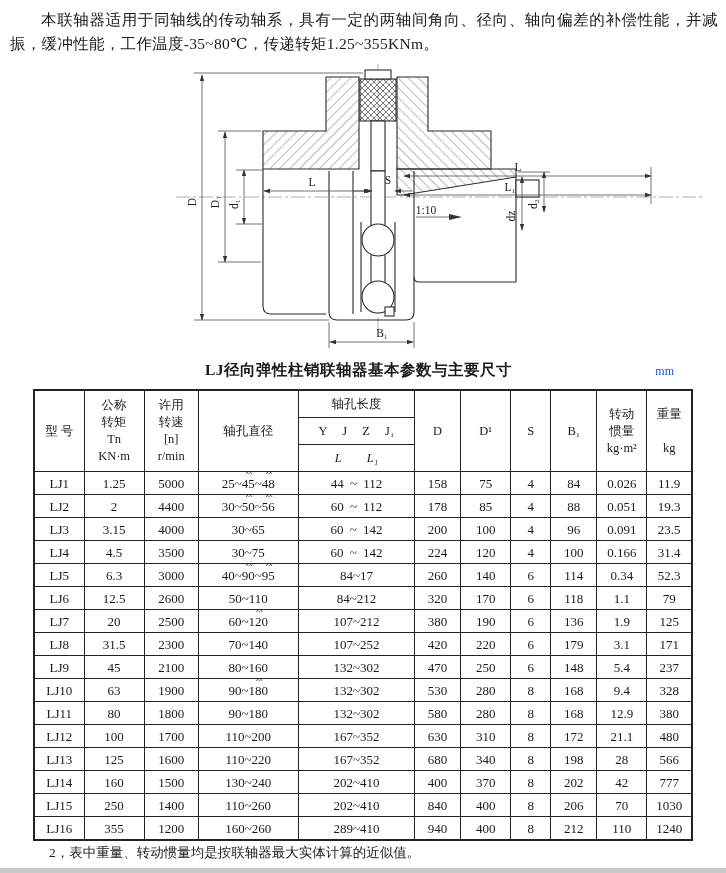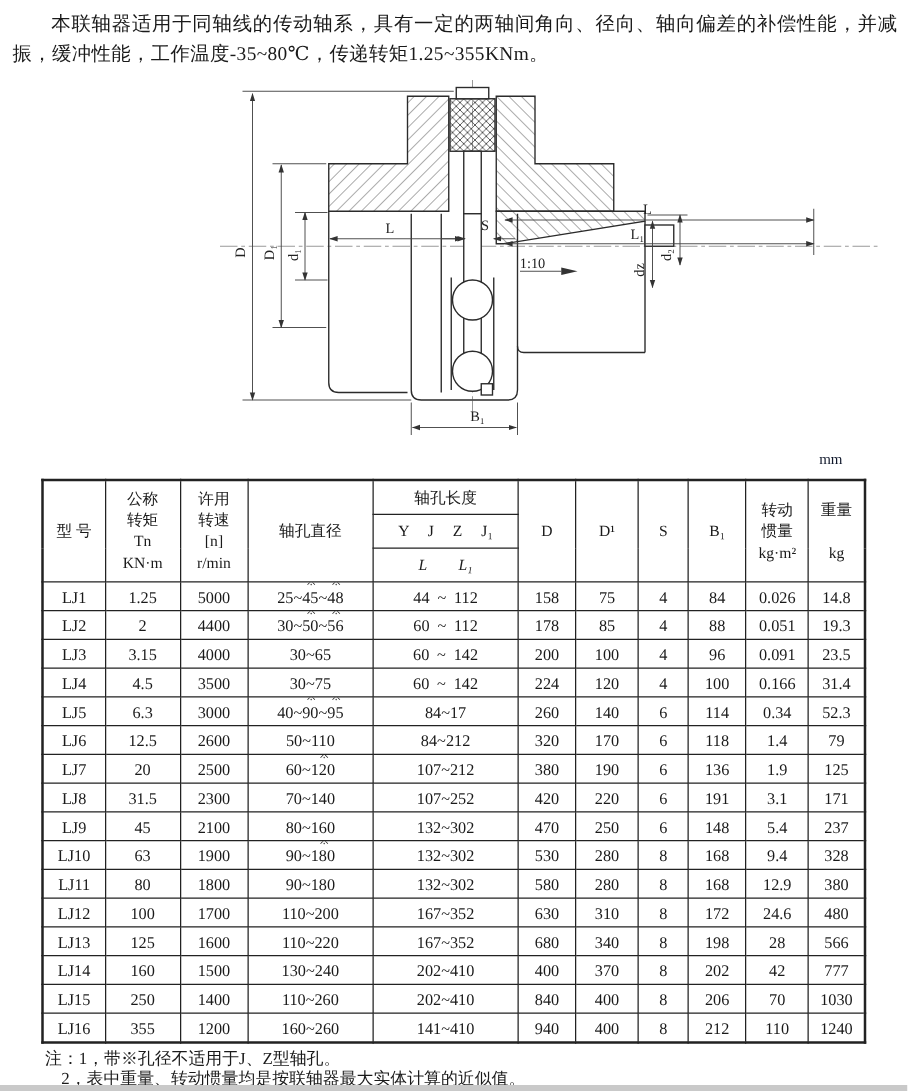--- a/index.html
+++ b/index.html
@@ -16,21 +16,21 @@
   }
   .drawing-wrap{margin-top:8px;height:292px;position:relative;}
   .drawing-wrap svg{position:absolute;left:146px;top:0;}
   .geo{stroke:#2b2b2b;stroke-width:1.1;fill:none;}
   .geo-f{stroke:#2b2b2b;stroke-width:1.1;}
   .dim{stroke:#444;stroke-width:0.75;fill:none;}
   .cl{stroke:#8a8a8a;stroke-width:0.7;stroke-dasharray:14 3 3 3;fill:none;}
   .dim-label{font-family:"Liberation Serif","DejaVu Serif",serif;font-size:11.5px;fill:#222;}
   .caption-row{display:flex;align-items:baseline;margin-top:4px;}
   .caption{margin-left:205px;font-weight:bold;font-size:15.5px;letter-spacing:0.5px;}
-  .unit{margin-left:auto;margin-right:52px;font-size:12px;color:#0f172a;text-align:center;}
+  .unit{margin-left:auto;margin-right:52px;font-size:12px;color:#1d4ed8;text-align:center;}
   table.params{
     margin:8px 0 0 33px;border-collapse:collapse;table-layout:fixed;
     border:2px solid #222;width:660px;
   }
   table.params th,table.params td{
     border:1px solid #222;text-align:center;vertical-align:middle;
     padding:1px 1px;font-weight:normal;overflow:hidden;
   }
   table.params th{font-size:12.5px;line-height:17px;}
   table.params td{font-size:13px;height:20px;line-height:15px;}
@@ -131,20 +131,21 @@
         <text x="364" y="127" class="dim-label" text-anchor="middle">L₁</text>
         <text x="280" y="150" class="dim-label" text-anchor="middle">1:10</text>
         <text x="369" y="152" class="dim-label" text-anchor="middle" transform="rotate(-90 369 152)">dz</text>
         <text x="391" y="140" class="dim-label" text-anchor="middle" transform="rotate(-90 391 140)">d₂</text>
         <text x="236" y="273" class="dim-label" text-anchor="middle">B₁</text>
       </g>
   </svg>
 </div>
 
 <div class="caption-row">
+  <span class="caption">LJ径向弹性柱销联轴器基本参数与主要尺寸</span>
   <span class="unit">mm</span>
 </div>
 
 <table class="params" id="ptable">
   <colgroup>
     <col style="width:50px">
       <col style="width:60px">
       <col style="width:54px">
     <col style="width:100px">
       <col style="width:116px">
@@ -181,21 +182,21 @@
         <td>LJ1</td>
         <td>1.25</td>
         <td>5000</td>
         <td class="has-star"><span class="seg">25</span>~<span class="seg starred"><span class="star">※</span>45</span>~<span class="seg starred"><span class="star">※</span>48</span></td>
         <td class="td-len">44 ~ 112</td>
         <td>158</td>
         <td>75</td>
         <td>4</td>
         <td>84</td>
         <td>0.026</td>
-        <td>14.8</td>
+        <td>11.9</td>
       </tr>
       <tr>
         <td>LJ2</td>
         <td>2</td>
         <td>4400</td>
         <td class="has-star"><span class="seg">30</span>~<span class="seg starred"><span class="star">※</span>50</span>~<span class="seg starred"><span class="star">※</span>56</span></td>
         <td class="td-len">60 ~ 112</td>
         <td>178</td>
         <td>85</td>
         <td>4</td>
@@ -245,21 +246,21 @@
       <tr>
         <td>LJ6</td>
         <td>12.5</td>
         <td>2600</td>
         <td class=""><span class="seg">50</span>~<span class="seg">110</span></td>
         <td class="td-len">84~212</td>
         <td>320</td>
         <td>170</td>
         <td>6</td>
         <td>118</td>
-        <td>1.4</td>
+        <td>1.1</td>
         <td>79</td>
       </tr>
       <tr>
         <td>LJ7</td>
         <td>20</td>
         <td>2500</td>
         <td class="has-star"><span class="seg">60</span>~<span class="seg starred"><span class="star">※</span>120</span></td>
         <td class="td-len">107~212</td>
         <td>380</td>
         <td>190</td>
@@ -270,21 +271,21 @@
       </tr>
       <tr>
         <td>LJ8</td>
         <td>31.5</td>
         <td>2300</td>
         <td class=""><span class="seg">70</span>~<span class="seg">140</span></td>
         <td class="td-len">107~252</td>
         <td>420</td>
         <td>220</td>
         <td>6</td>
-        <td>191</td>
+        <td>179</td>
         <td>3.1</td>
         <td>171</td>
       </tr>
       <tr>
         <td>LJ9</td>
         <td>45</td>
         <td>2100</td>
         <td class=""><span class="seg">80</span>~<span class="seg">160</span></td>
         <td class="td-len">132~302</td>
         <td>470</td>
@@ -323,21 +324,21 @@
       <tr>
         <td>LJ12</td>
         <td>100</td>
         <td>1700</td>
         <td class=""><span class="seg">110</span>~<span class="seg">200</span></td>
         <td class="td-len">167~352</td>
         <td>630</td>
         <td>310</td>
         <td>8</td>
         <td>172</td>
-        <td>24.6</td>
+        <td>21.1</td>
         <td>480</td>
       </tr>
       <tr>
         <td>LJ13</td>
         <td>125</td>
         <td>1600</td>
         <td class=""><span class="seg">110</span>~<span class="seg">220</span></td>
         <td class="td-len">167~352</td>
         <td>680</td>
         <td>340</td>
@@ -370,29 +371,28 @@
         <td>8</td>
         <td>206</td>
         <td>70</td>
         <td>1030</td>
       </tr>
       <tr>
         <td>LJ16</td>
         <td>355</td>
         <td>1200</td>
         <td class=""><span class="seg">160</span>~<span class="seg">260</span></td>
-        <td class="td-len">141~410</td>
+        <td class="td-len">289~410</td>
         <td>940</td>
         <td>400</td>
         <td>8</td>
         <td>212</td>
         <td>110</td>
         <td>1240</td>
       </tr>
     </tbody>
 </table>
 
 <div class="notes">
-  <div>注：1，带※孔径不适用于J、Z型轴孔。</div>
   <div class="note2">2，表中重量、转动惯量均是按联轴器最大实体计算的近似值。</div>
 </div>
 
 <div class="bottom-strip"></div>
 
 </body></html>

